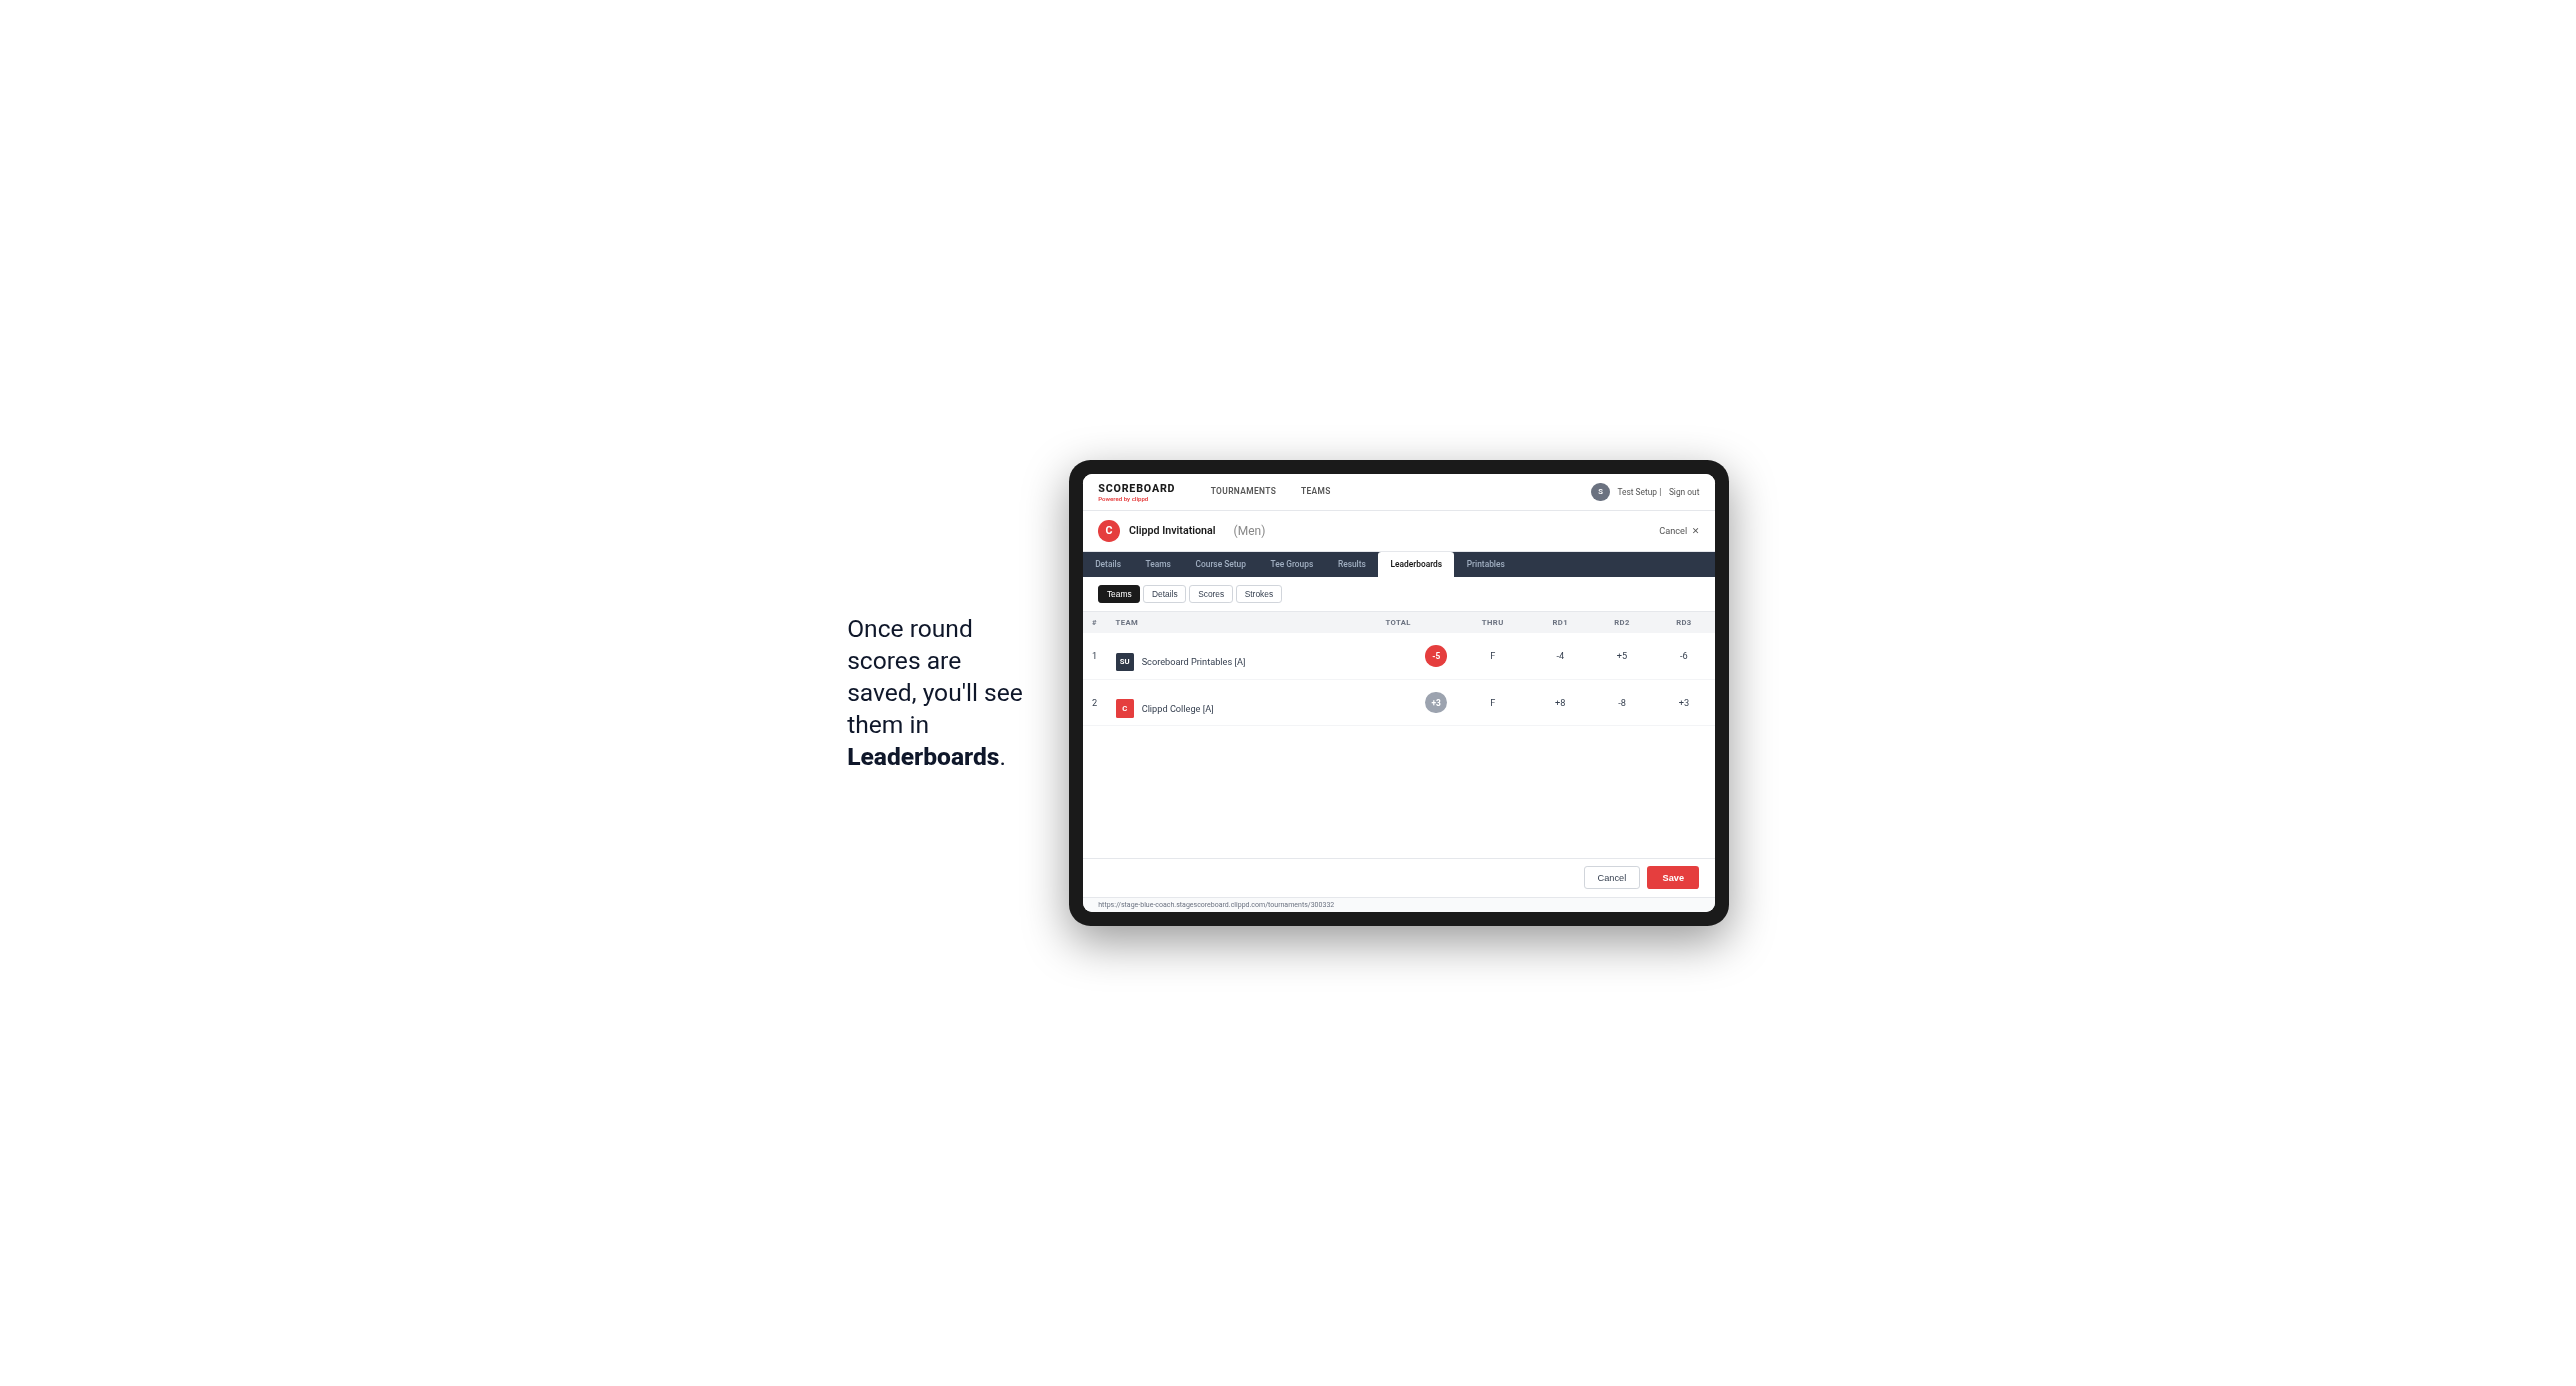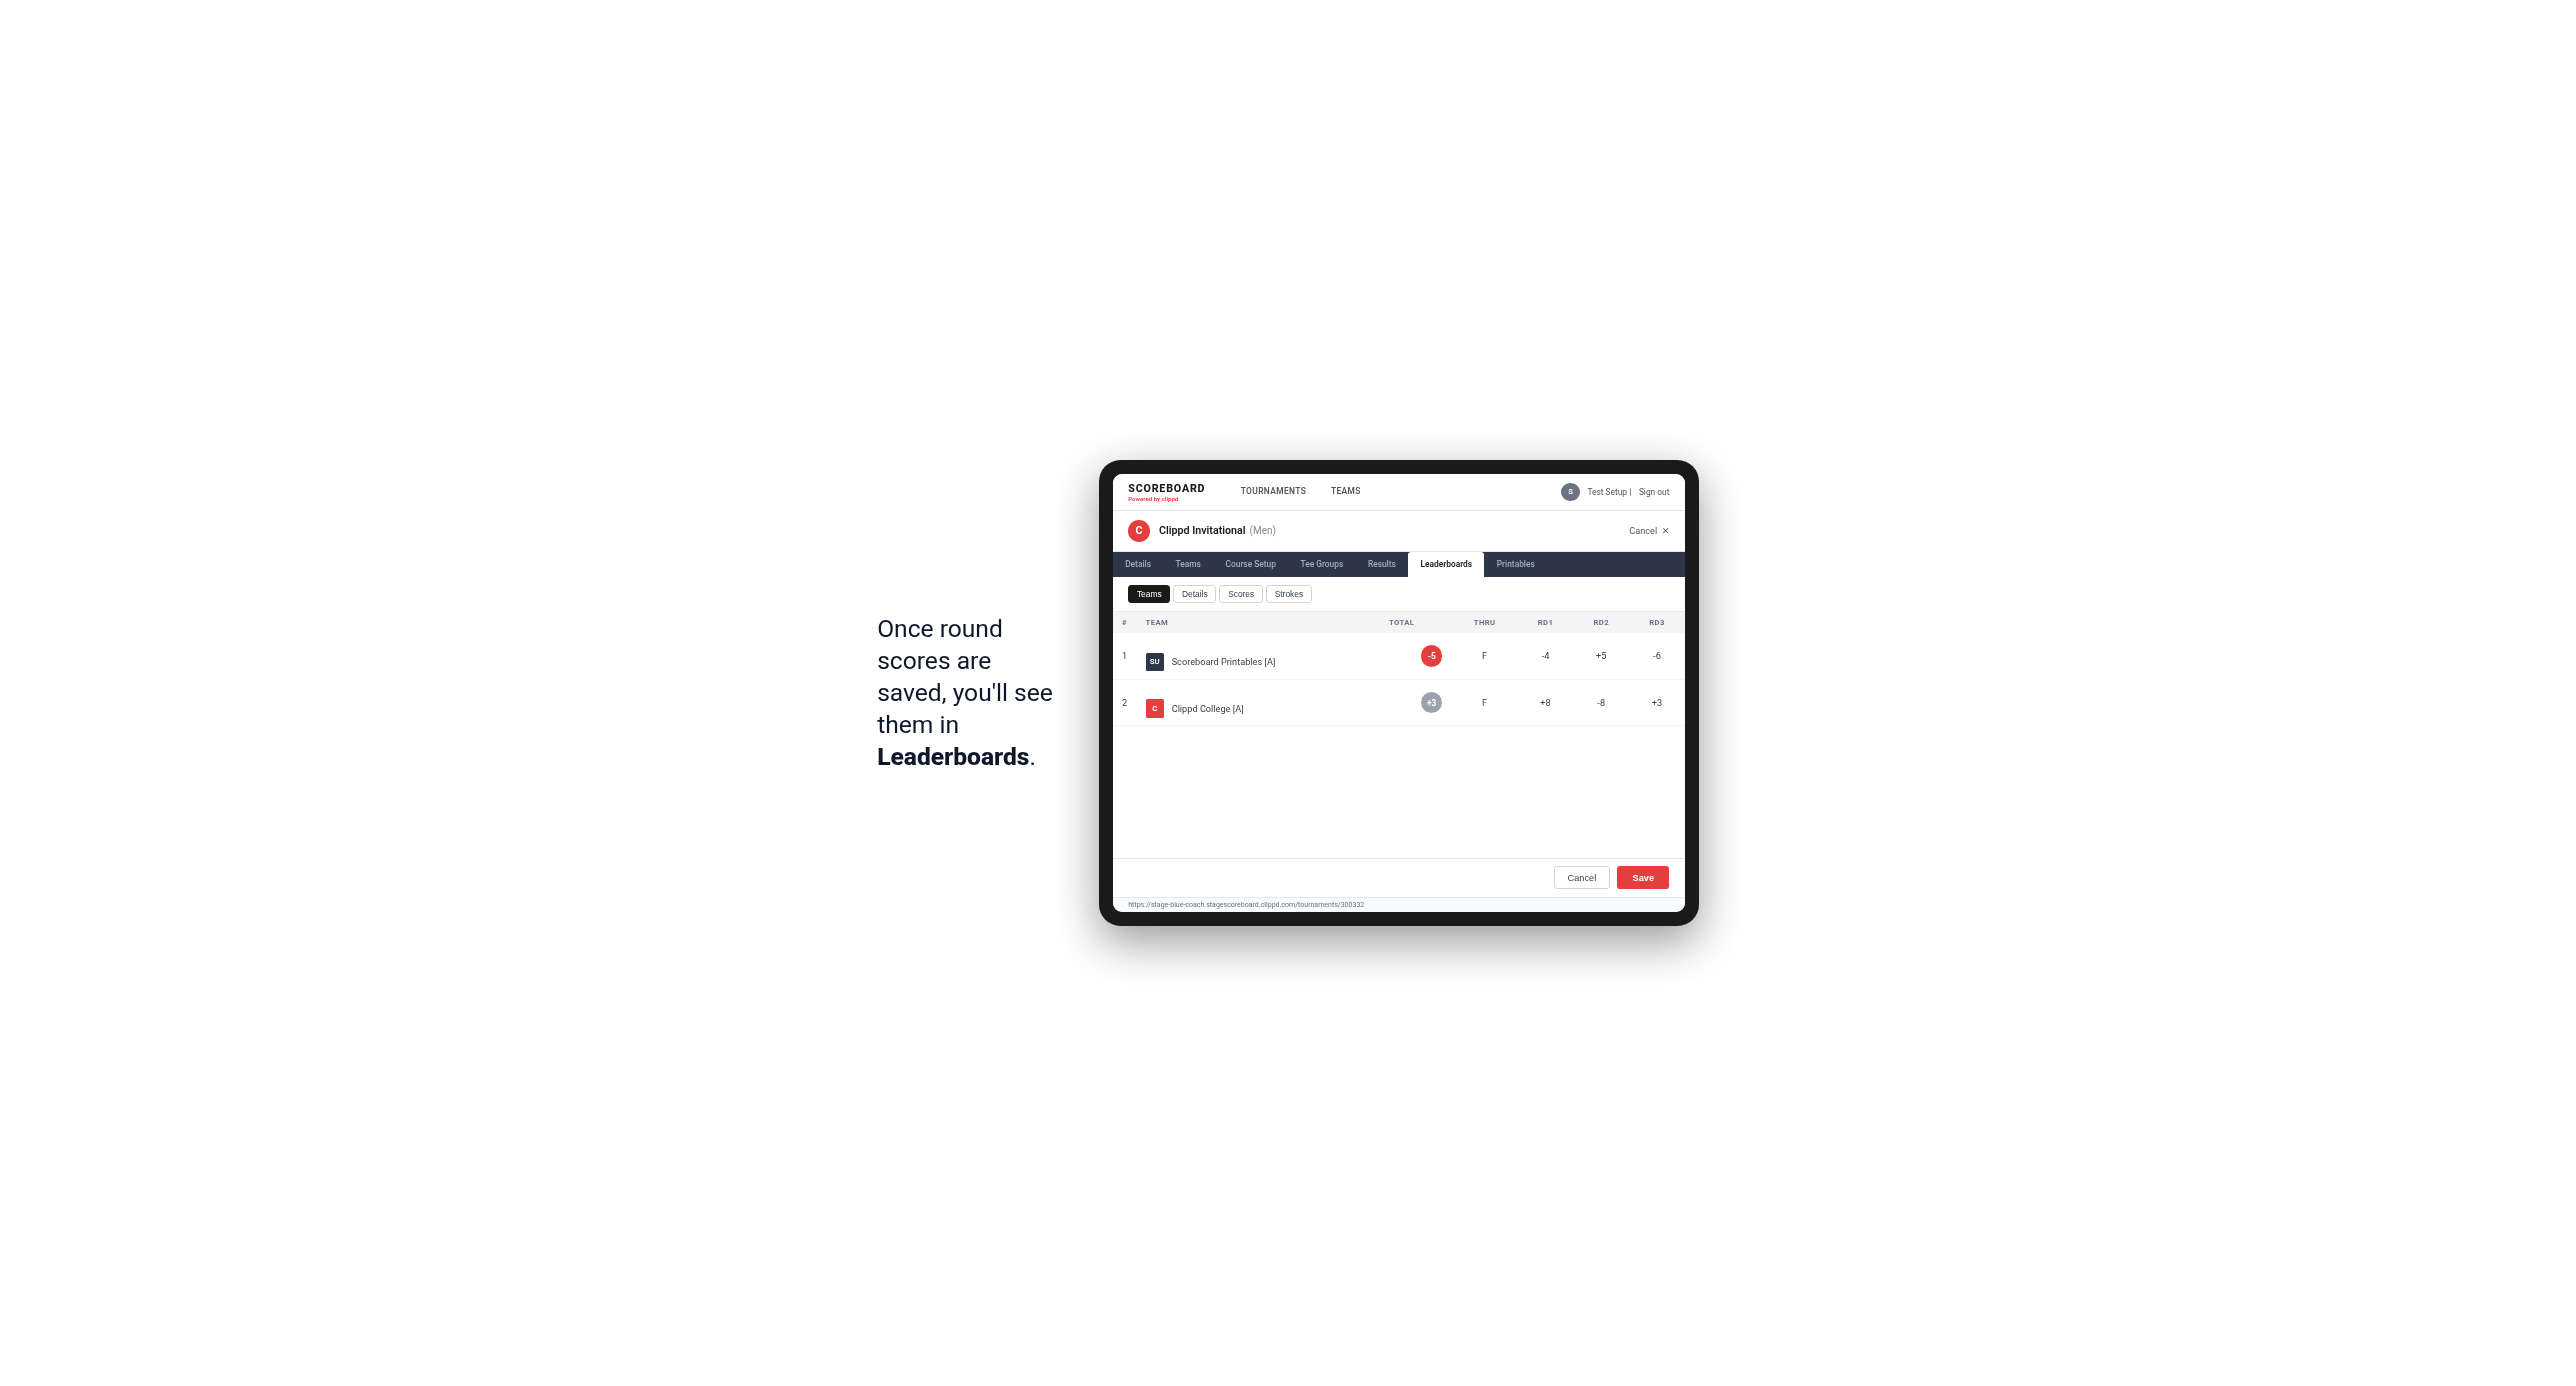--- a/index.html
+++ b/index.html
@@ -32,21 +32,21 @@
     .left-text strong {
       font-weight: 800;
     }
 
     .tablet-outer {
       background: #1a1a1a;
       border-radius: 21.5px;
       padding: 14px;
       box-shadow: 0 15.4px 46px rgba(0,0,0,0.4);
       flex-shrink: 0;
-      width: 600px;
+      width: 660px;
     }
 
     .tablet-screen {
       background: #fff;
       border-radius: 9.2px;
       overflow: hidden;
       display: flex;
       flex-direction: column;
     }
 
@@ -156,23 +156,23 @@
       margin-right: 9.2px;
     }
 
     .tournament-name {
       font-size: 10.7px;
       font-weight: 600;
       color: #1a1a1a;
     }
 
     .tournament-type {
-      font-size: 10px;
+      font-size: 12px;
       color: #888;
-      margin-left: 4px;
+      margin-left: 18px;
     }
 
     .tournament-cancel {
       margin-left: auto;
       display: flex;
       align-items: center;
       gap: 4.6px;
       font-size: 9.2px;
       color: #555;
       cursor: pointer;

